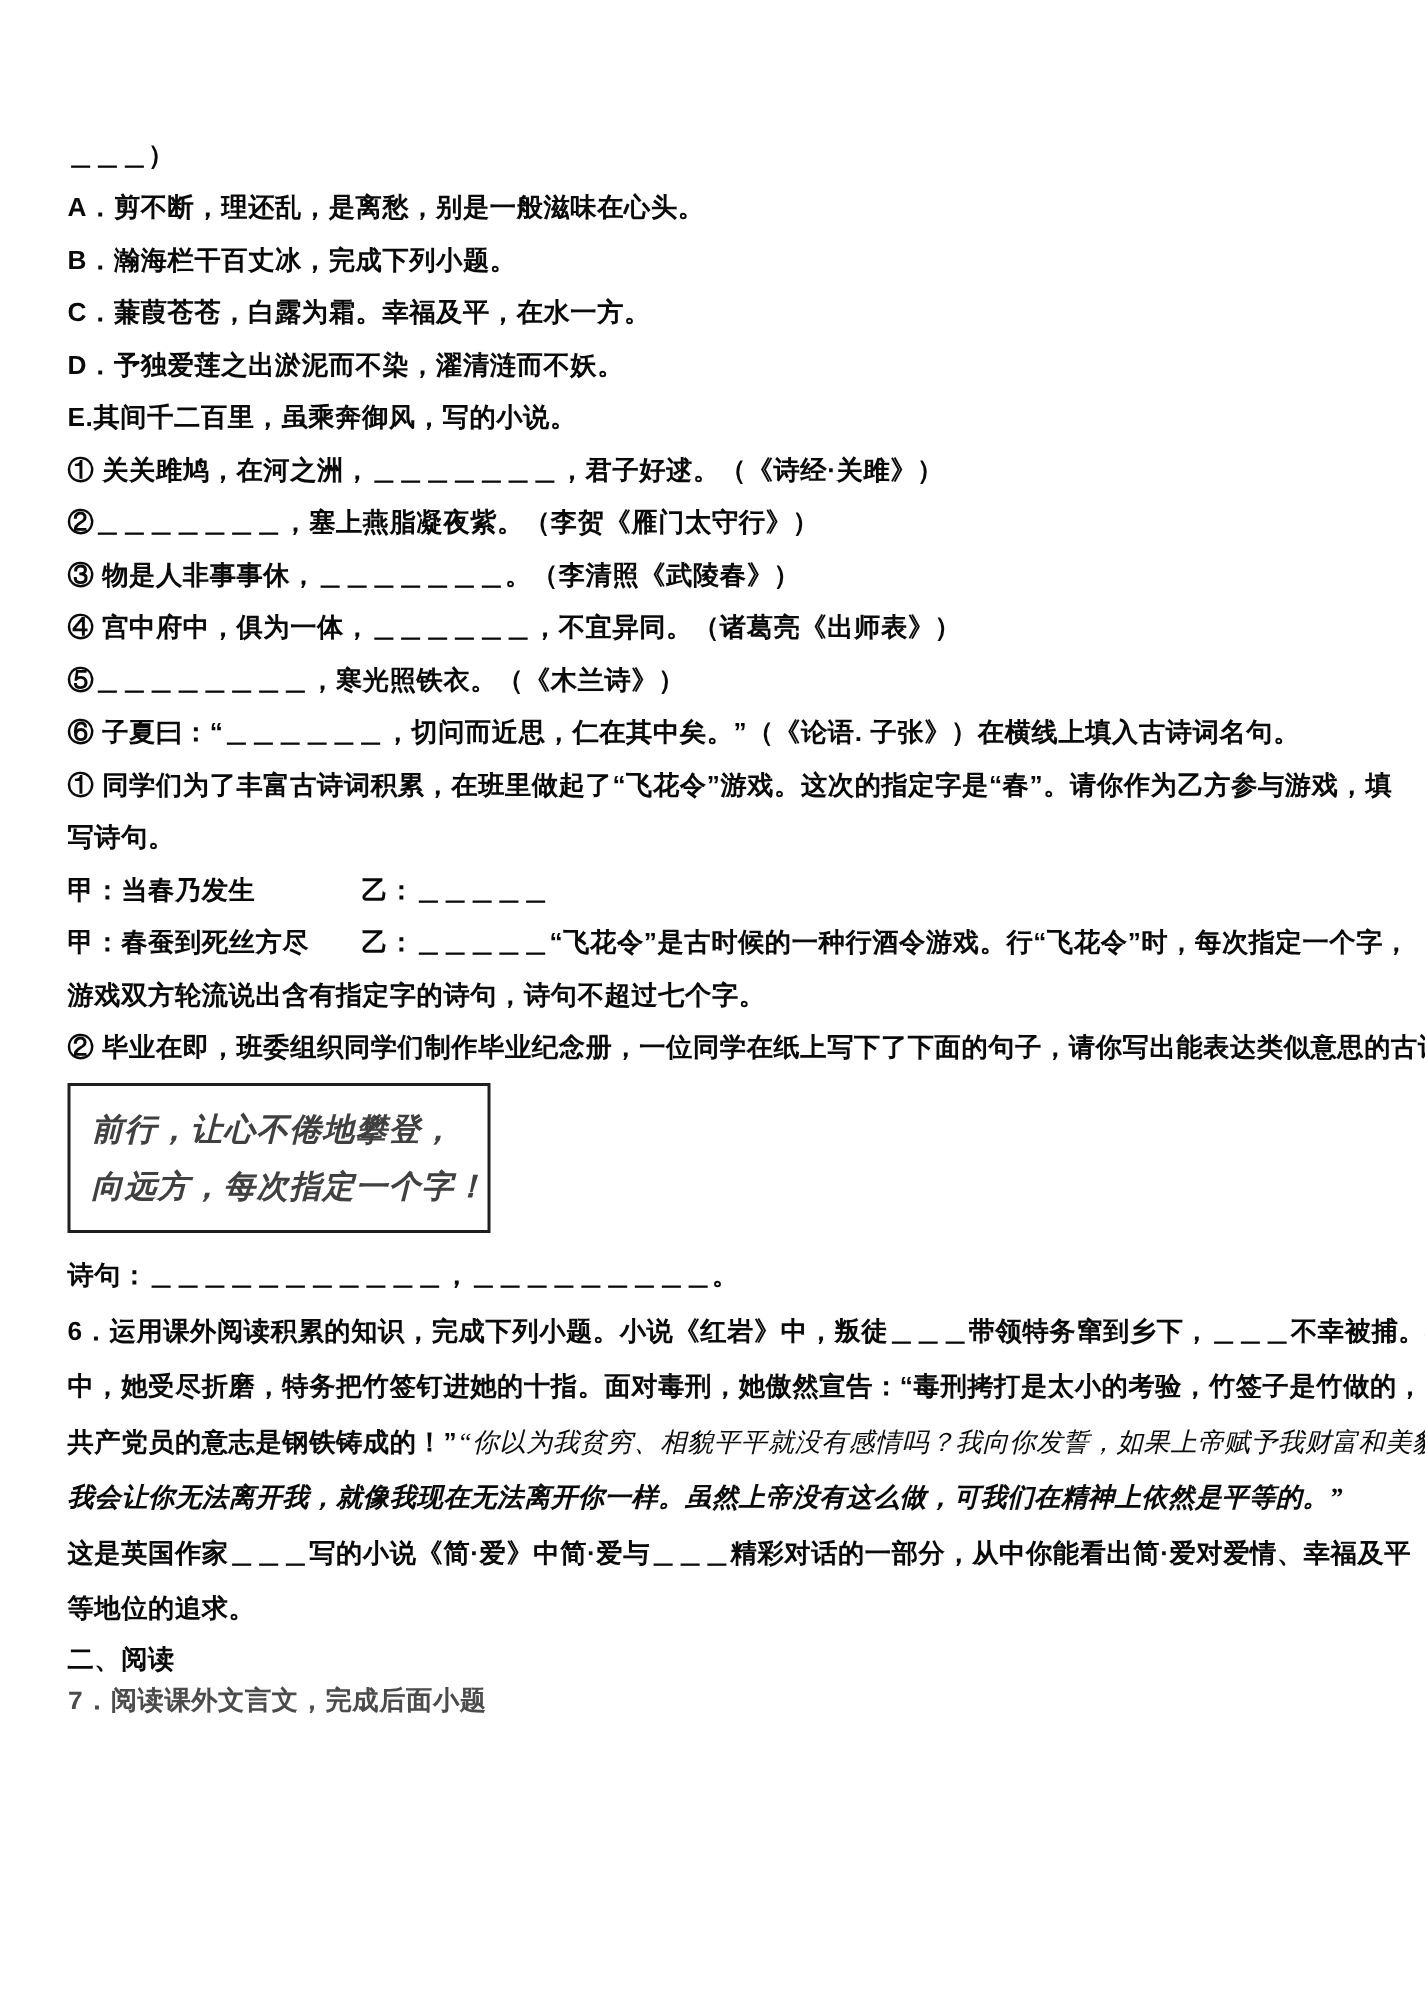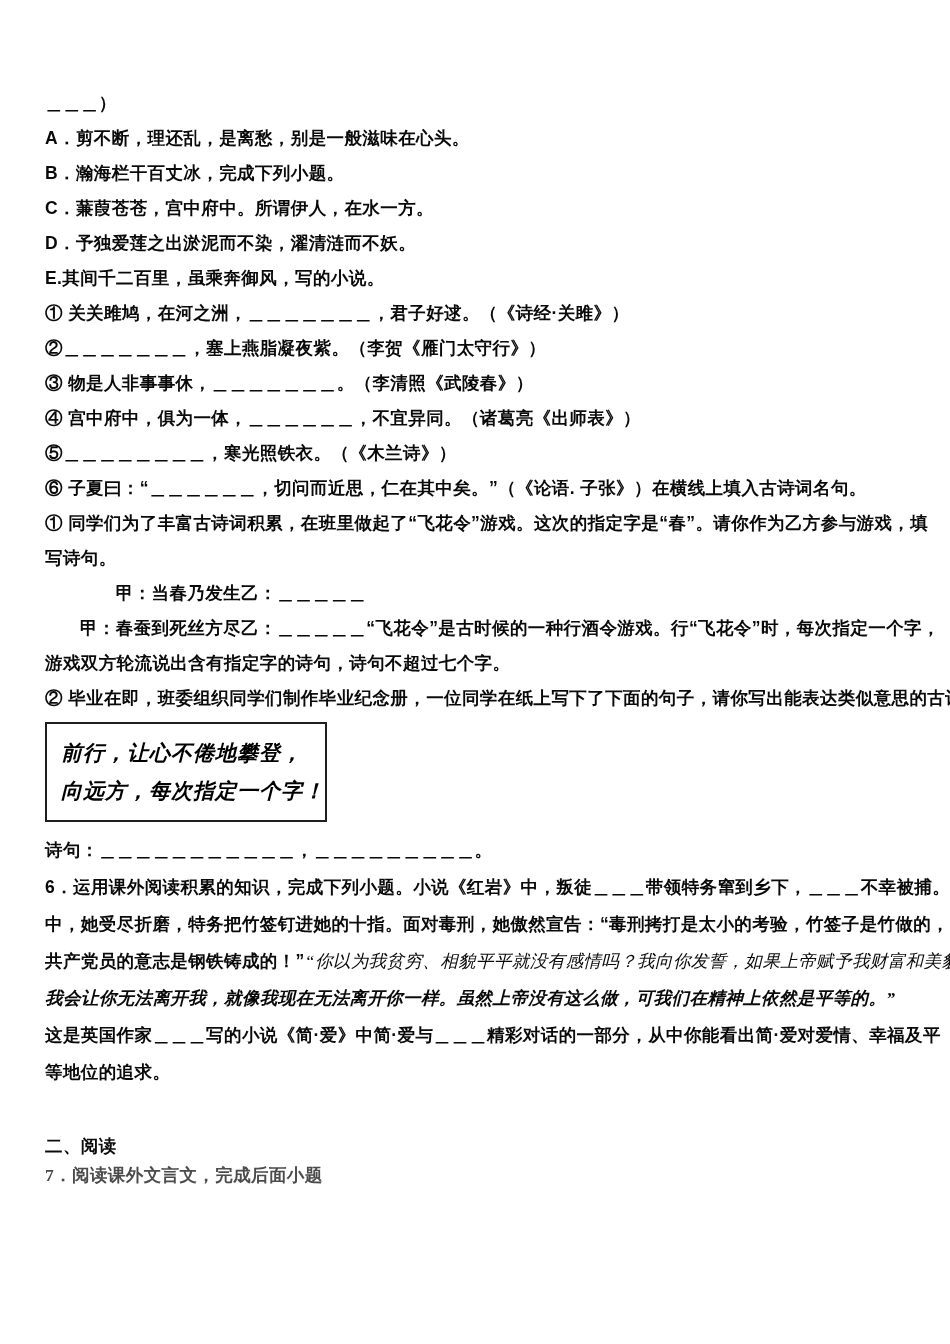--- a/index.html
+++ b/index.html
@@ -13,62 +13,62 @@
   .doc{padding:86px 40px 0 45px;}
   p.line{
     margin:0;
     font-size:17.5px;
     line-height:35px;
     font-weight:600;
     letter-spacing:0.4px;
     white-space:nowrap;
   }
   .part2 p.line{line-height:37px;}
-  .jia{display:inline-block;width:196px;text-align:right;}
+  .jia{display:inline-block;width:196px;}
   .kai{
     font-family:"Liberation Serif",serif;
     font-style:italic;
     font-weight:500;
   }
   .hand-box{
     width:282px;height:100px;
     border:2px solid #1f1f1f;
     box-sizing:border-box;
     margin:6px 0 10px 0;
     display:flex;flex-direction:column;justify-content:center;
     padding-left:14px;
   }
   .hand-line{
     font-family:"DejaVu Serif",serif;
     font-style:italic;
     font-weight:700;
     font-size:21px;
     line-height:38px;
-    color:#000000;
+    color:#404040;
     letter-spacing:1px;
     white-space:nowrap;
   }
   .section-head{font-weight:800;font-size:18px;letter-spacing:1px;}
   .q7{
-    font-family:Liberation Serif, serif;
+    font-family:Liberation Mono, monospace;
     font-weight:400;
     color:#4b4b4b;
     letter-spacing:1px;
   }
 </style>
 </head>
 <body>
 
 <div class="doc">
 
   <p class="line">＿＿＿）</p>
 
   <p class="line">A．剪不断，理还乱，是离愁，别是一般滋味在心头。</p>
   <p class="line">B．瀚海栏干百丈冰，完成下列小题。</p>
-  <p class="line">C．蒹葭苍苍，宫中府中。所谓伊人，在水一方。</p>
+  <p class="line">C．蒹葭苍苍，白露为霜。幸福及平，在水一方。</p>
   <p class="line">D．予独爱莲之出淤泥而不染，濯清涟而不妖。</p>
   <p class="line">E.其间千二百里，虽乘奔御风，写的小说。</p>
 
   <p class="line">① 关关雎鸠，在河之洲，＿＿＿＿＿＿＿，君子好逑。（《诗经·关雎》）</p>
   <p class="line">②＿＿＿＿＿＿＿，塞上燕脂凝夜紫。（李贺《雁门太守行》）</p>
   <p class="line">③ 物是人非事事休，＿＿＿＿＿＿＿。（李清照《武陵春》）</p>
   <p class="line">④ 宫中府中，俱为一体，＿＿＿＿＿＿，不宜异同。（诸葛亮《出师表》）</p>
   <p class="line">⑤＿＿＿＿＿＿＿＿，寒光照铁衣。（《木兰诗》）</p>
   <p class="line">⑥ 子夏曰：“＿＿＿＿＿＿，切问而近思，仁在其中矣。”（《论语. 子张》）在横线上填入古诗词名句。</p>
 
@@ -95,17 +95,17 @@
 
     <p class="line">6．运用课外阅读积累的知识，完成下列小题。小说《红岩》中，叛徒＿＿＿带领特务窜到乡下，＿＿＿不幸被捕。在狱</p>
     <p class="line">中，她受尽折磨，特务把竹签钉进她的十指。面对毒刑，她傲然宣告：“毒刑拷打是太小的考验，竹签子是竹做的，</p>
     <p class="line">
       <span>共产党员的意志是钢铁铸成的！”</span><span class="kai">“你以为我贫穷、相貌平平就没有感情吗？我向你发誓，如果上帝赋予我财富和美貌，</span>
     </p>
     <p class="line kai">我会让你无法离开我，就像我现在无法离开你一样。虽然上帝没有这么做，可我们在精神上依然是平等的。”</p>
     <p class="line">这是英国作家＿＿＿写的小说《简·爱》中简·爱与＿＿＿精彩对话的一部分，从中你能看出简·爱对爱情、幸福及平</p>
     <p class="line">等地位的追求。</p>
 
-    <p class="line section-head" style="line-height:31px;margin-top:40px;">二、阅读</p>
+    <p class="line section-head" style="line-height:31px;">二、阅读</p>
     <p class="line q7" style="line-height:26px;">7．阅读课外文言文，完成后面小题</p>
   </div>
 
 </div>
 
 </body></html>

